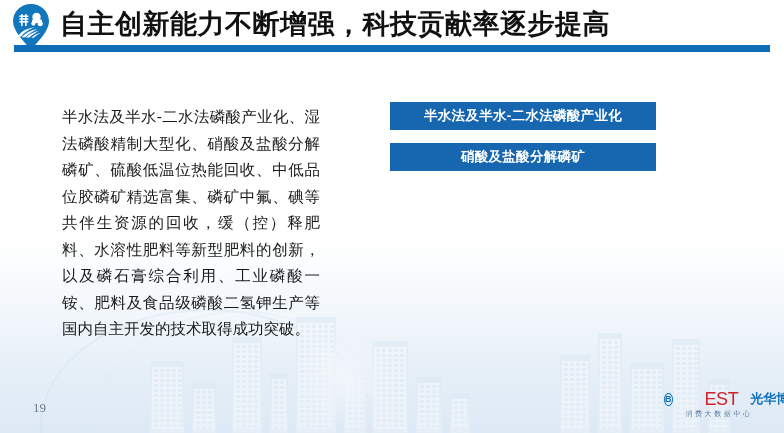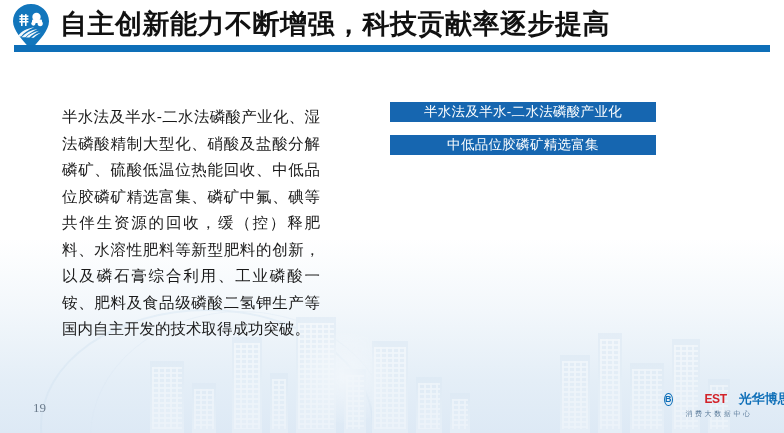--- a/index.html
+++ b/index.html
@@ -134,26 +134,26 @@
   }
 
   .box-list {
     position: absolute;
     left: 390px;
     top: 46px;
     width: 266px;
   }
   .box {
     width: 266px;
-    height: 20px;
+    height: 28px;
     margin-bottom: 13px;
     background: #1666b0;
     color: #ffffff;
     font-size: 13.5px;
-    font-weight: normal;
+    font-weight: bold;
     display: flex;
     align-items: center;
     justify-content: center;
     letter-spacing: 0.3px;
     box-sizing: border-box;
   }
   .box:last-child { margin-bottom: 0; }
 
   
   .page-number {
@@ -189,22 +189,22 @@
     color: #0e6fb8;
     font-size: 9px;
     font-weight: bold;
     line-height: 10px;
     text-align: center;
     margin-right: 1px;
     box-sizing: border-box;
   }
   .logo-est {
     color: #d2232a;
-    font-size: 12px;
-    font-weight: bold;
+    font-size: 18px;
+    font-weight: normal;
     letter-spacing: -0.4px;
     padding-left: 31px;
   }
   .logo-cn {
     color: #0e6fb8;
     font-size: 13px;
     font-weight: bold;
     margin-left: 12px;
     letter-spacing: 0px;
   }
@@ -267,21 +267,21 @@
     <div class="page-title">自主创新能力不断增强，科技贡献率逐步提高</div>
     <div class="title-rule"></div>
   </div>
 
   <div class="content">
 
     <div class="paragraph">半水法及半水-二水法磷酸产业化、湿法磷酸精制大型化、硝酸及盐酸分解磷矿、硫酸低温位热能回收、中低品位胶磷矿精选富集、磷矿中氟、碘等共伴生资源的回收，缓（控）释肥料、水溶性肥料等新型肥料的创新，以及磷石膏综合利用、工业磷酸一铵、肥料及食品级磷酸二氢钾生产等国内自主开发的技术取得成功突破。</div>
 
     <div class="box-list">
       <div class="box">半水法及半水-二水法磷酸产业化</div>
-      <div class="box">中低品位胶磷矿精选富集</div>
+      <div class="box">硝酸及盐酸分解磷矿</div>
     </div>
 
   </div>
 
   <div class="page-number">19</div>
 
   <div class="logo">
     <div class="logo-main">
       <span class="logo-bmark">B</span>
       <span class="logo-est">EST</span>

